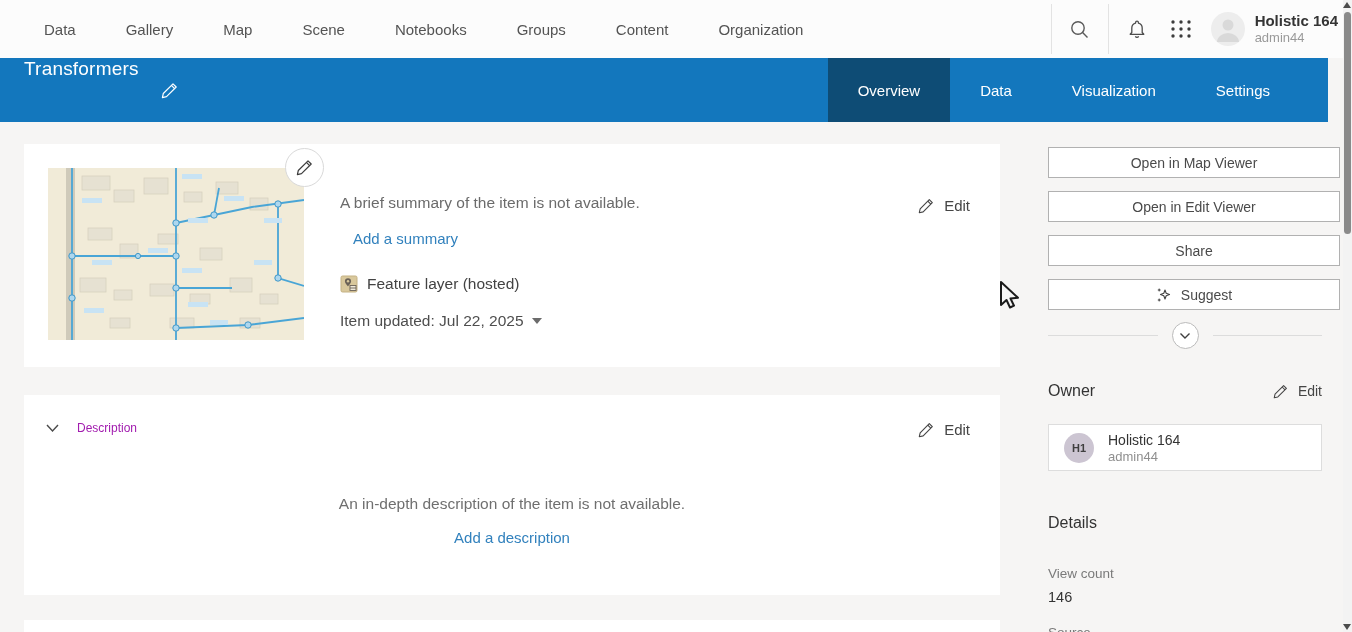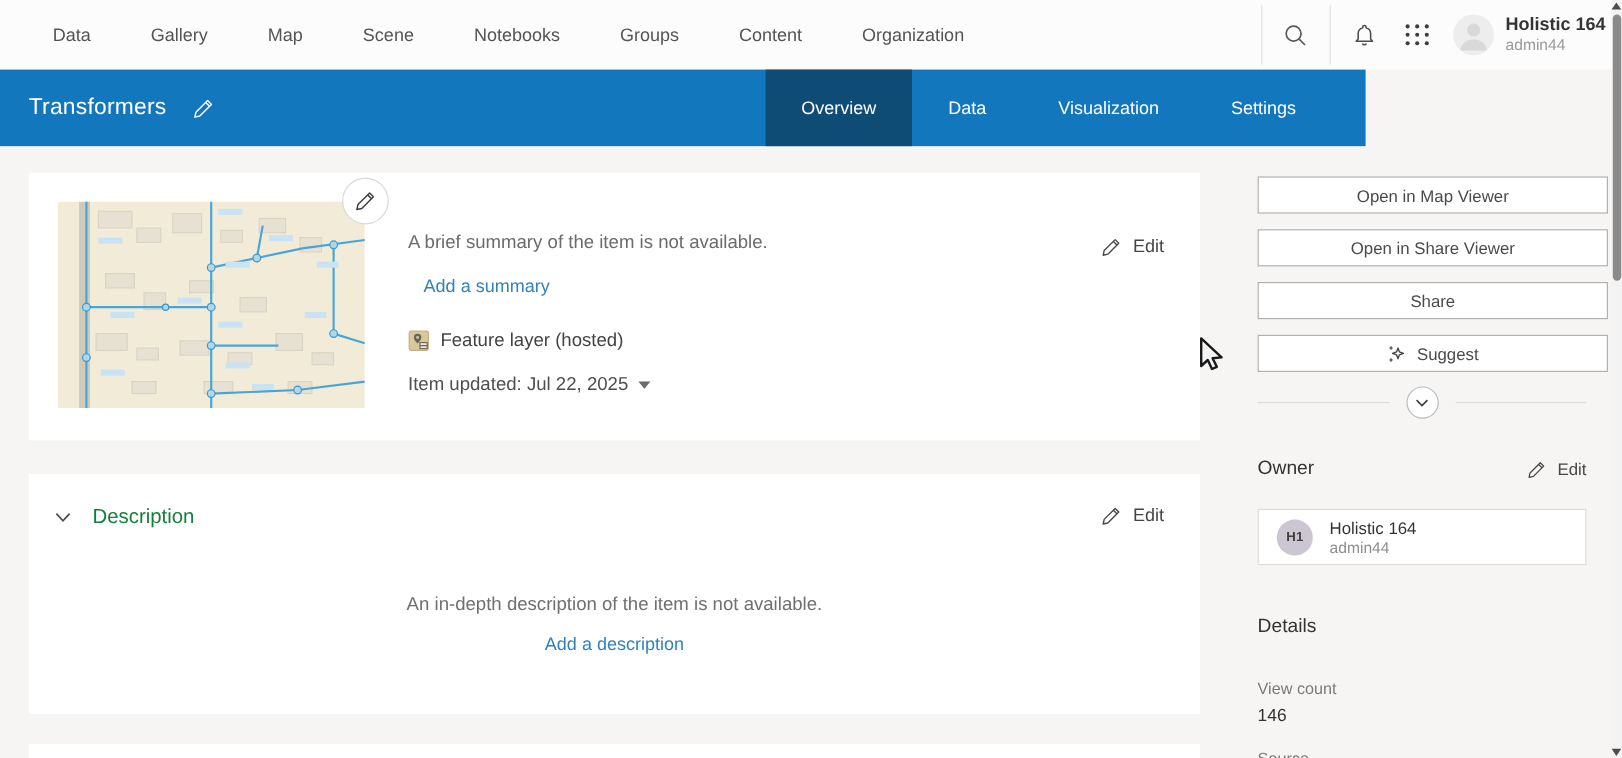--- a/index.html
+++ b/index.html
@@ -12,21 +12,21 @@
   .navitem { font-size:15px; color:#545454; cursor:pointer; white-space:nowrap; }
   .nav-right { position:absolute; right:14px; top:0; height:58px; display:flex; align-items:center; }
   .vdiv { width:1px; height:50px; background:#e3e3e3; margin:0 6px; }
   .iconbtn { width:44px; height:58px; display:flex; align-items:center; justify-content:center; cursor:pointer; }
   .avatar-circ { width:34px; height:34px; border-radius:50%; background:#ededed; overflow:hidden; display:flex; align-items:center; justify-content:center; }
   .userblock { margin-left:10px; line-height:1.25; }
   .user-name { font-size:15px; font-weight:bold; color:#343434; }
   .user-sub { font-size:13px; color:#9a9a9a; }
 
   
-  .titlebar { position:absolute; top:58px; left:0; width:1138px; height:64px; background:#1377bd; display:flex; align-items:center; }
+  .titlebar { position:absolute; top:58px; left:0; width:1328px; height:64px; background:#1377bd; display:flex; }
   .item-title { font-size:19px; color:#ffffff; margin-left:24px; font-weight:500; letter-spacing:.2px; }
   .title-pencil { margin-left:22px; cursor:pointer; display:flex; align-items:center; }
   .tabs { position:absolute; right:28px; top:0; height:64px; display:flex; }
   .tab { height:64px; display:flex; align-items:center; padding:0 30px; color:#fff; font-size:15px; cursor:pointer; }
   .tab.active { background:#0e4c75; }
 
   
   .content { position:absolute; top:122px; left:0; width:1352px; height:510px; background:#f6f5f4; }
   .card { position:absolute; background:#ffffff; }
   .card1 { left:24px; top:22px; width:976px; height:223px; }
@@ -43,21 +43,21 @@
   .type-label { font-size:15.5px; color:#434343;text-align:center; }
   .updated-row { position:absolute; left:316px; top:168px; display:flex; align-items:center; gap:8px; cursor:pointer; }
   .updated-label { font-size:15.5px; color:#4e4e4e; }
   .caret-down { width:0; height:0; border-left:5px solid transparent; border-right:5px solid transparent; border-top:6px solid #6b6b6b; }
 
   .edit-btn { display:flex; align-items:center; gap:10px; cursor:pointer; }
   .edit-label { font-size:15px; color:#454545; }
   .card1 .edit-btn { position:absolute; right:30px; top:53px; }
 
   .desc-head { position:absolute; left:21px; top:26px; display:flex; align-items:center; gap:17px; }
-  .desc-title { font-size:17px; color:#15803d; }
+  .desc-title { font-size:12px; color:#a21caf; }
   .card2 .edit-btn { position:absolute; right:30px; top:26px; }
   .desc-empty { position:absolute; left:0; top:100px; width:100%; text-align:center; font-size:15.5px; color:#6f6f6f; }
   .add-desc { position:absolute; left:0; top:134px; width:100%; text-align:center; font-size:15px; color:#3181bd; cursor:pointer; }
 
   
   .sidebar { position:absolute; left:1048px; top:0; width:274px; }
   .sbtn { width:292px; height:31px; background:#fff; border:1px solid #b1b1b1; display:flex; align-items:center;
           justify-content:center; gap:9px; font-size:14px; color:#4a4a4a; cursor:pointer; margin-bottom:13px; }
   .sbtn-wrap { position:absolute; top:25px; left:0; }
   .expander-row { position:absolute; top:200px; left:0; width:274px; height:27px; display:flex; align-items:center; }
@@ -280,21 +280,21 @@
   </section>
 
   <section class="card card3"></section>
 
   <aside class="sidebar">
     <div class="sbtn-wrap">
       <div class="sbtn">
         <span>Open in Map Viewer</span>
       </div>
       <div class="sbtn">
-        <span>Open in Share Viewer</span>
+        <span>Open in Edit Viewer</span>
       </div>
       <div class="sbtn">
         <span>Share</span>
       </div>
       <div class="sbtn">
         <svg width="16" height="16" viewBox="0 0 16 16">
           <path d="M9 3 l1.2 3.3 L13.5 7.5 l-3.3 1.2 L9 12 l-1.2 -3.3 L4.5 7.5 l3.3 -1.2 Z" fill="none" stroke="#3f3f3f" stroke-width="1.1" stroke-linejoin="round"></path>
           <line x1="3.2" y1="1.6" x2="3.2" y2="4.4" stroke="#3f3f3f" stroke-width="1"></line>
           <line x1="1.8" y1="3" x2="4.6" y2="3" stroke="#3f3f3f" stroke-width="1"></line>
           <line x1="3.2" y1="11.6" x2="3.2" y2="14.4" stroke="#3f3f3f" stroke-width="1"></line>

